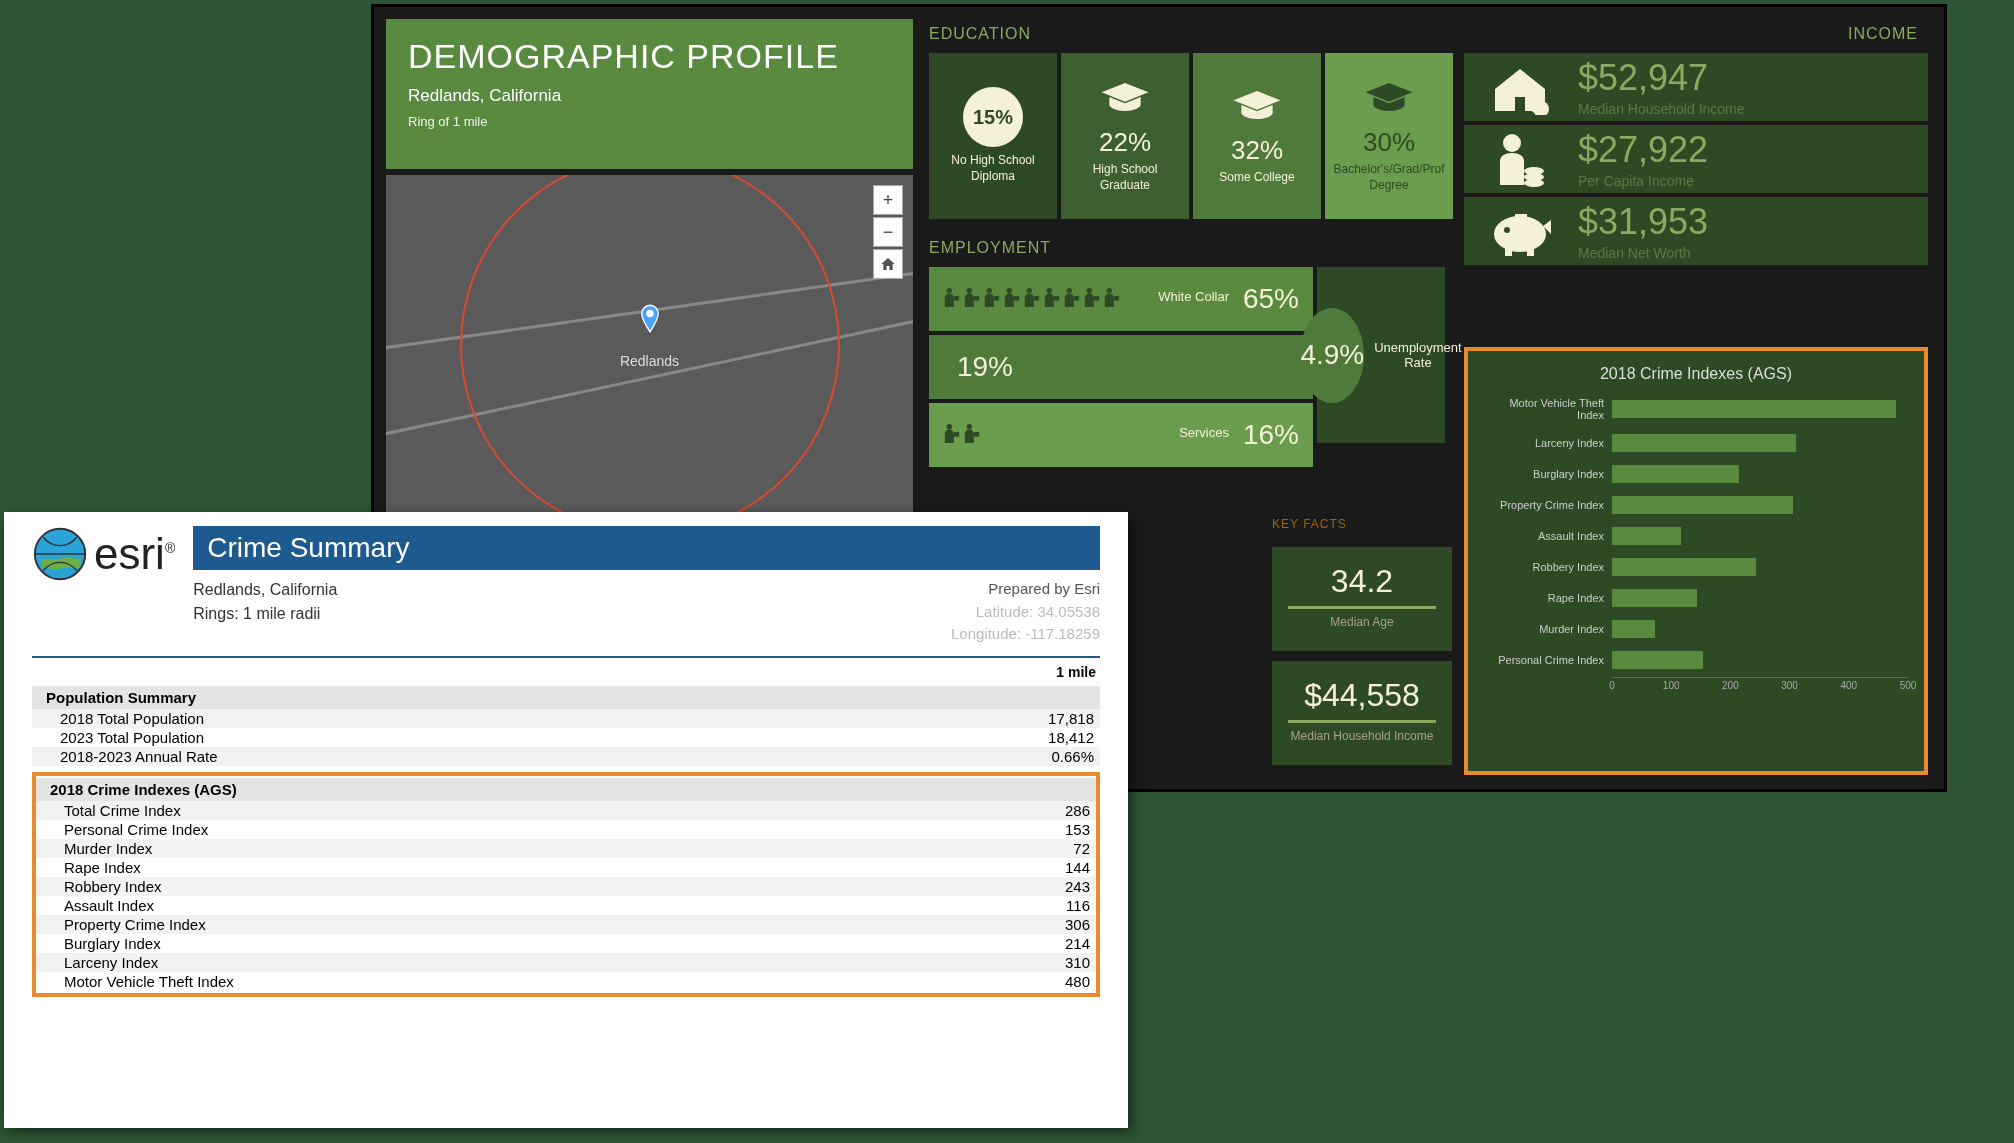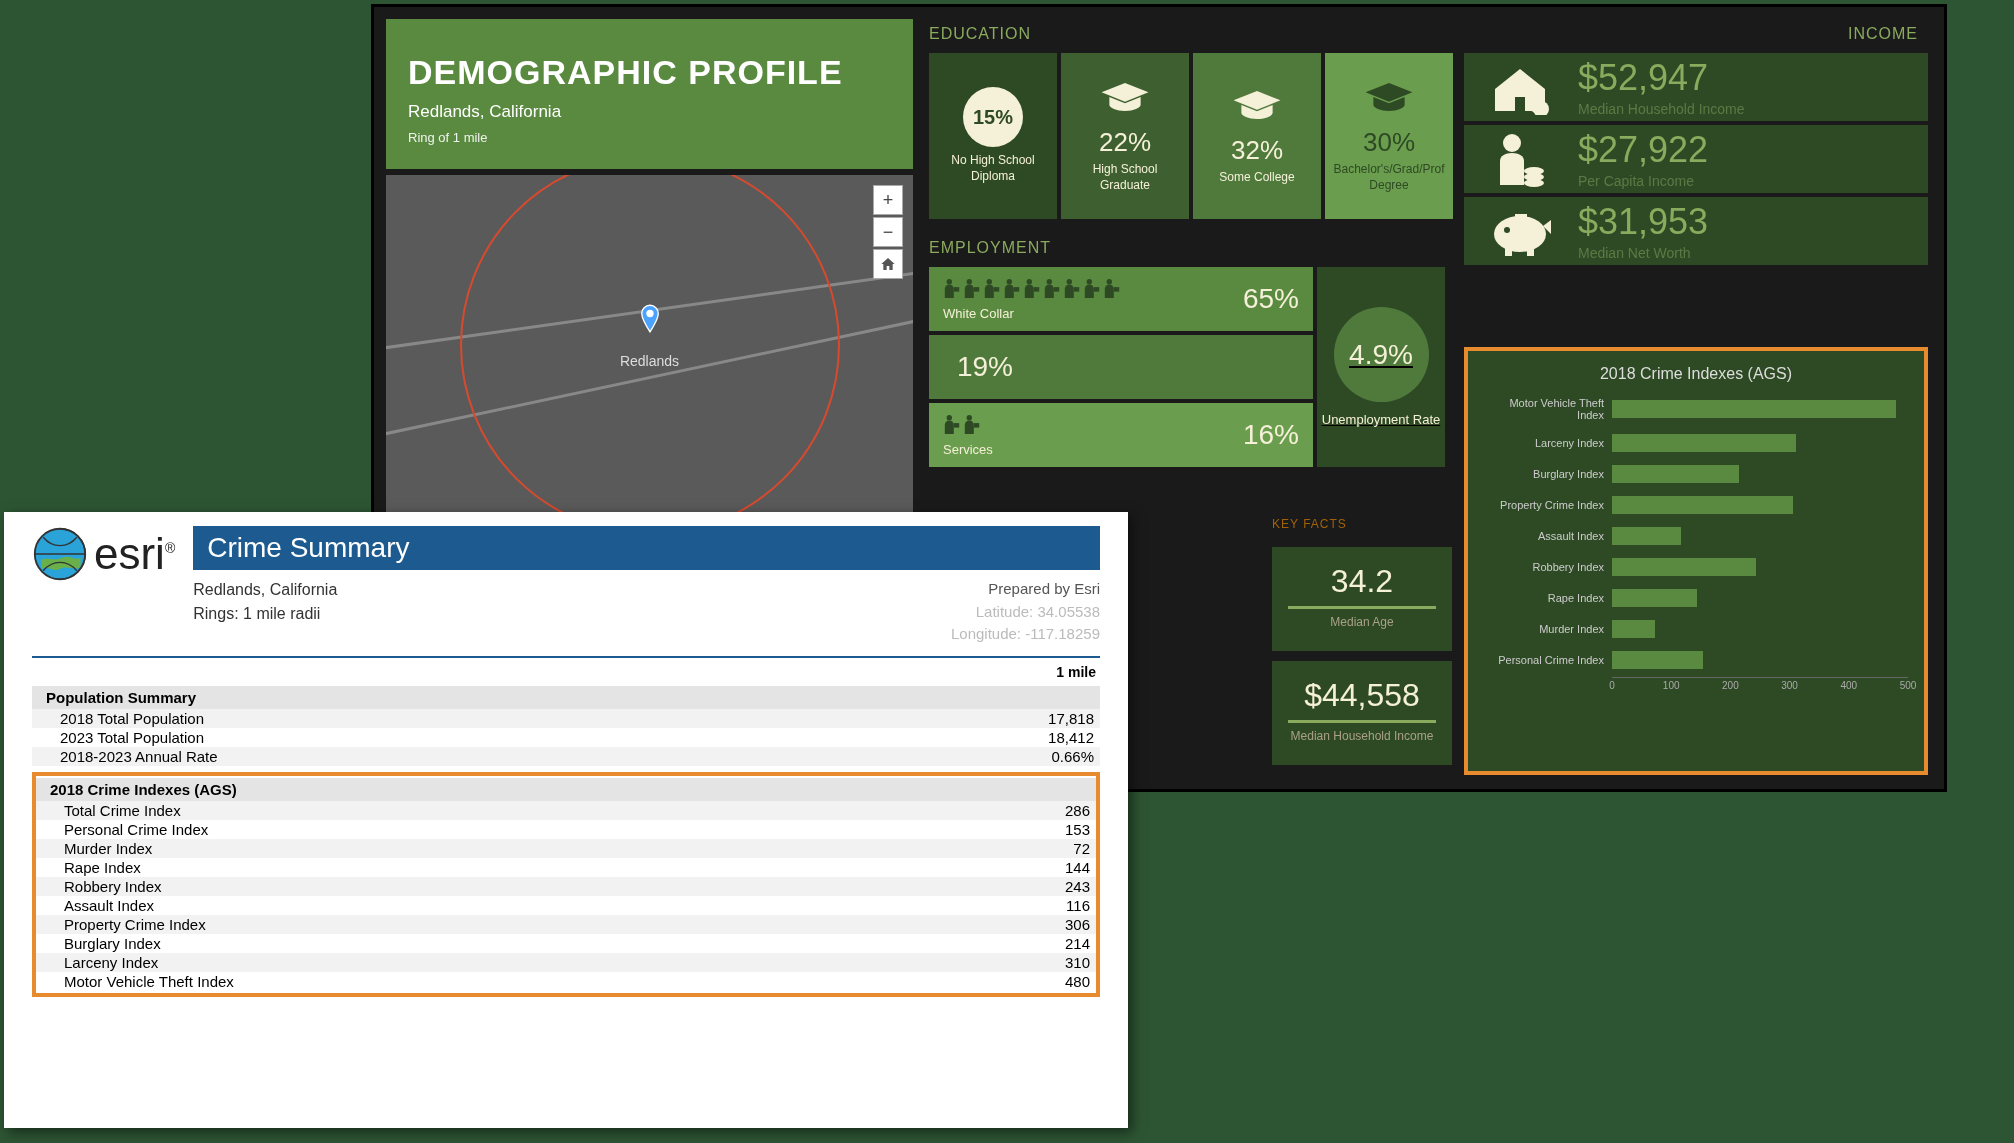--- a/index.html
+++ b/index.html
@@ -3,21 +3,21 @@
 <meta charset="utf-8">
 <style>
 * { box-sizing: border-box; margin: 0; padding: 0; font-family: -apple-system, BlinkMacSystemFont, "Segoe UI", Arial, sans-serif; }
 body { background: #2d5533; width: 2014px; height: 1143px; position: relative; }
 
 
 .dashboard { position: absolute; left: 371px; top: 4px; width: 1576px; height: 788px; background: #1a1a1a; border: 3px solid #000; }
 
 
 .demo-header { position: absolute; left: 12px; top: 12px; width: 527px; height: 150px; background: #5a8a3f; padding: 18px 22px; color: #fff; }
-.demo-title { font-size: 34px; font-weight: 700; letter-spacing: 1px; margin-bottom: 10px; margin-top: 16px; }
+.demo-title { font-size: 34px; font-weight: 400; letter-spacing: 1px; margin-bottom: 10px; }
 .demo-loc { font-size: 17px; font-weight: 300; margin-bottom: 8px; }
 .demo-ring { font-size: 13px; font-weight: 300; opacity: 0.9; }
 
 
 .map { position: absolute; left: 12px; top: 168px; width: 527px; height: 340px; background: #5a5a5a; overflow: hidden; }
 .map-roads { position: absolute; inset: 0; }
 .map-roads::before { content: ""; position: absolute; width: 600px; height: 3px; background: #888; top: 40%; left: -50px; transform: rotate(-8deg); }
 .map-roads::after { content: ""; position: absolute; width: 600px; height: 3px; background: #888; top: 60%; left: -50px; transform: rotate(-12deg); }
 .map-circle { position: absolute; width: 380px; height: 380px; border: 2px solid #d84a2e; border-radius: 50%; left: 50%; top: 50%; transform: translate(-50%, -50%); }
 .map-pin { position: absolute; left: 50%; top: 48%; transform: translate(-50%, -100%); }
@@ -47,22 +47,22 @@
 .emp-wrap { position: absolute; left: 555px; top: 260px; display: flex; gap: 4px; }
 .emp-bars { display: flex; flex-direction: column; gap: 4px; }
 .emp-bar { width: 384px; height: 64px; display: flex; align-items: center; padding: 0 14px; }
 .emp-bar.b1 { background: #5a8a3f; }
 .emp-bar.b2 { background: #4f7a3c; }
 .emp-bar.b3 { background: #6a9d4e; }
 .emp-icons { flex: 1; }
 .emp-icons svg { width: 18px; height: 20px; fill: #2e4a24; margin-right: 2px; }
 .emp-name { color: #f5f0d8; font-size: 13px; margin-top: 2px; }
 .emp-pct { color: #f5f0d8; font-size: 28px; font-weight: 300; min-width: 70px; text-align: right; }
-.emp-bar .emp-left { flex: 1; display: flex; flex-direction: column; justify-content: center; gap: 2px; }
-.un-card { width: 128px; height: 200px; background: #2e4a24; display: flex; flex-direction: column; align-items: center; justify-content: center; gap: 10px; text-decoration: underline; }
+.emp-bar .emp-left { flex: 1; display: flex; flex-direction: row; justify-content: center; gap: 2px; }
+.un-card { width: 128px; height: 176px; background: #2e4a24; display: flex; flex-direction: row; align-items: center; justify-content: center; gap: 10px; }
 .un-circle { width: 95px; height: 95px; background: #4f7a3c; border-radius: 50%; display: flex; align-items: center; justify-content: center; color: #f5f0d8; font-size: 28px; font-weight: 300; }
 .un-txt { color: #f5f0d8; font-size: 13px; text-align: center; }
 
 
 .inc-label { position: absolute; right: 26px; top: 18px; color: #8aaa5e; font-size: 16px; letter-spacing: 1px; }
 .inc-cards { position: absolute; left: 1090px; top: 46px; display: flex; flex-direction: column; gap: 4px; }
 .inc-card { width: 464px; height: 68px; background: #2e4a24; display: flex; align-items: center; padding: 0 16px; gap: 18px; }
 .inc-icon { width: 80px; display: flex; justify-content: center; }
 .inc-icon svg { fill: #f5f0d8; }
 .inc-val { color: #8aaa5e; font-size: 36px; font-weight: 300; }

